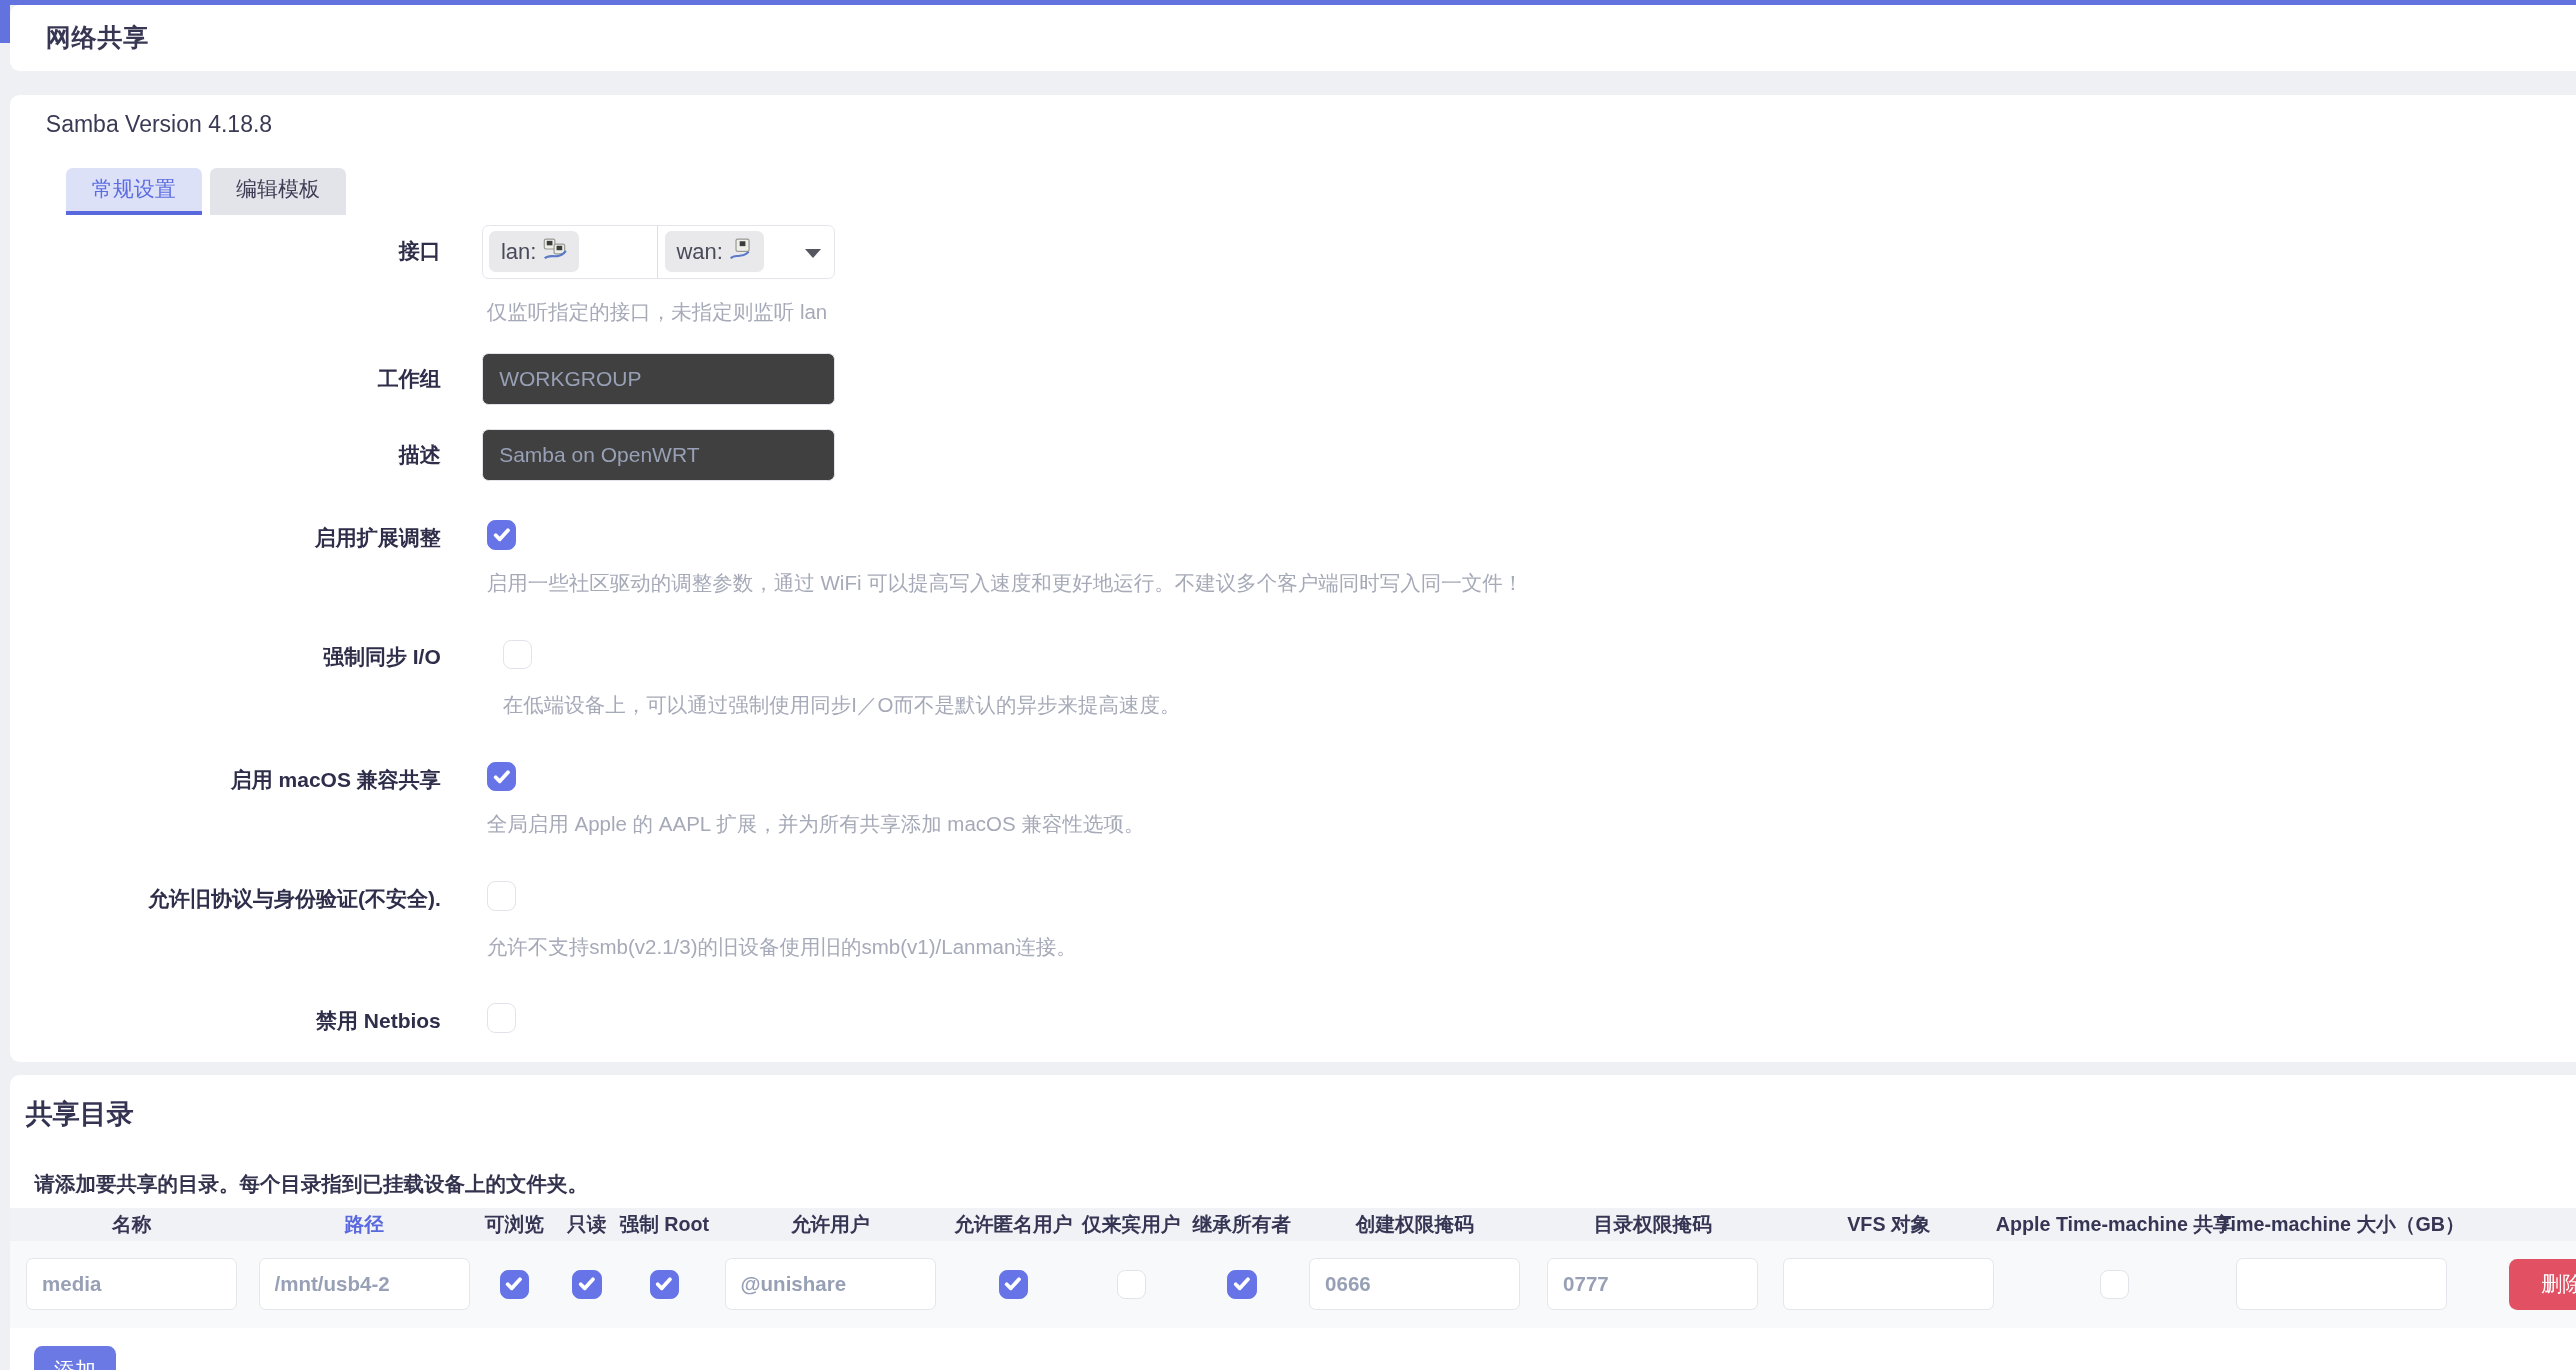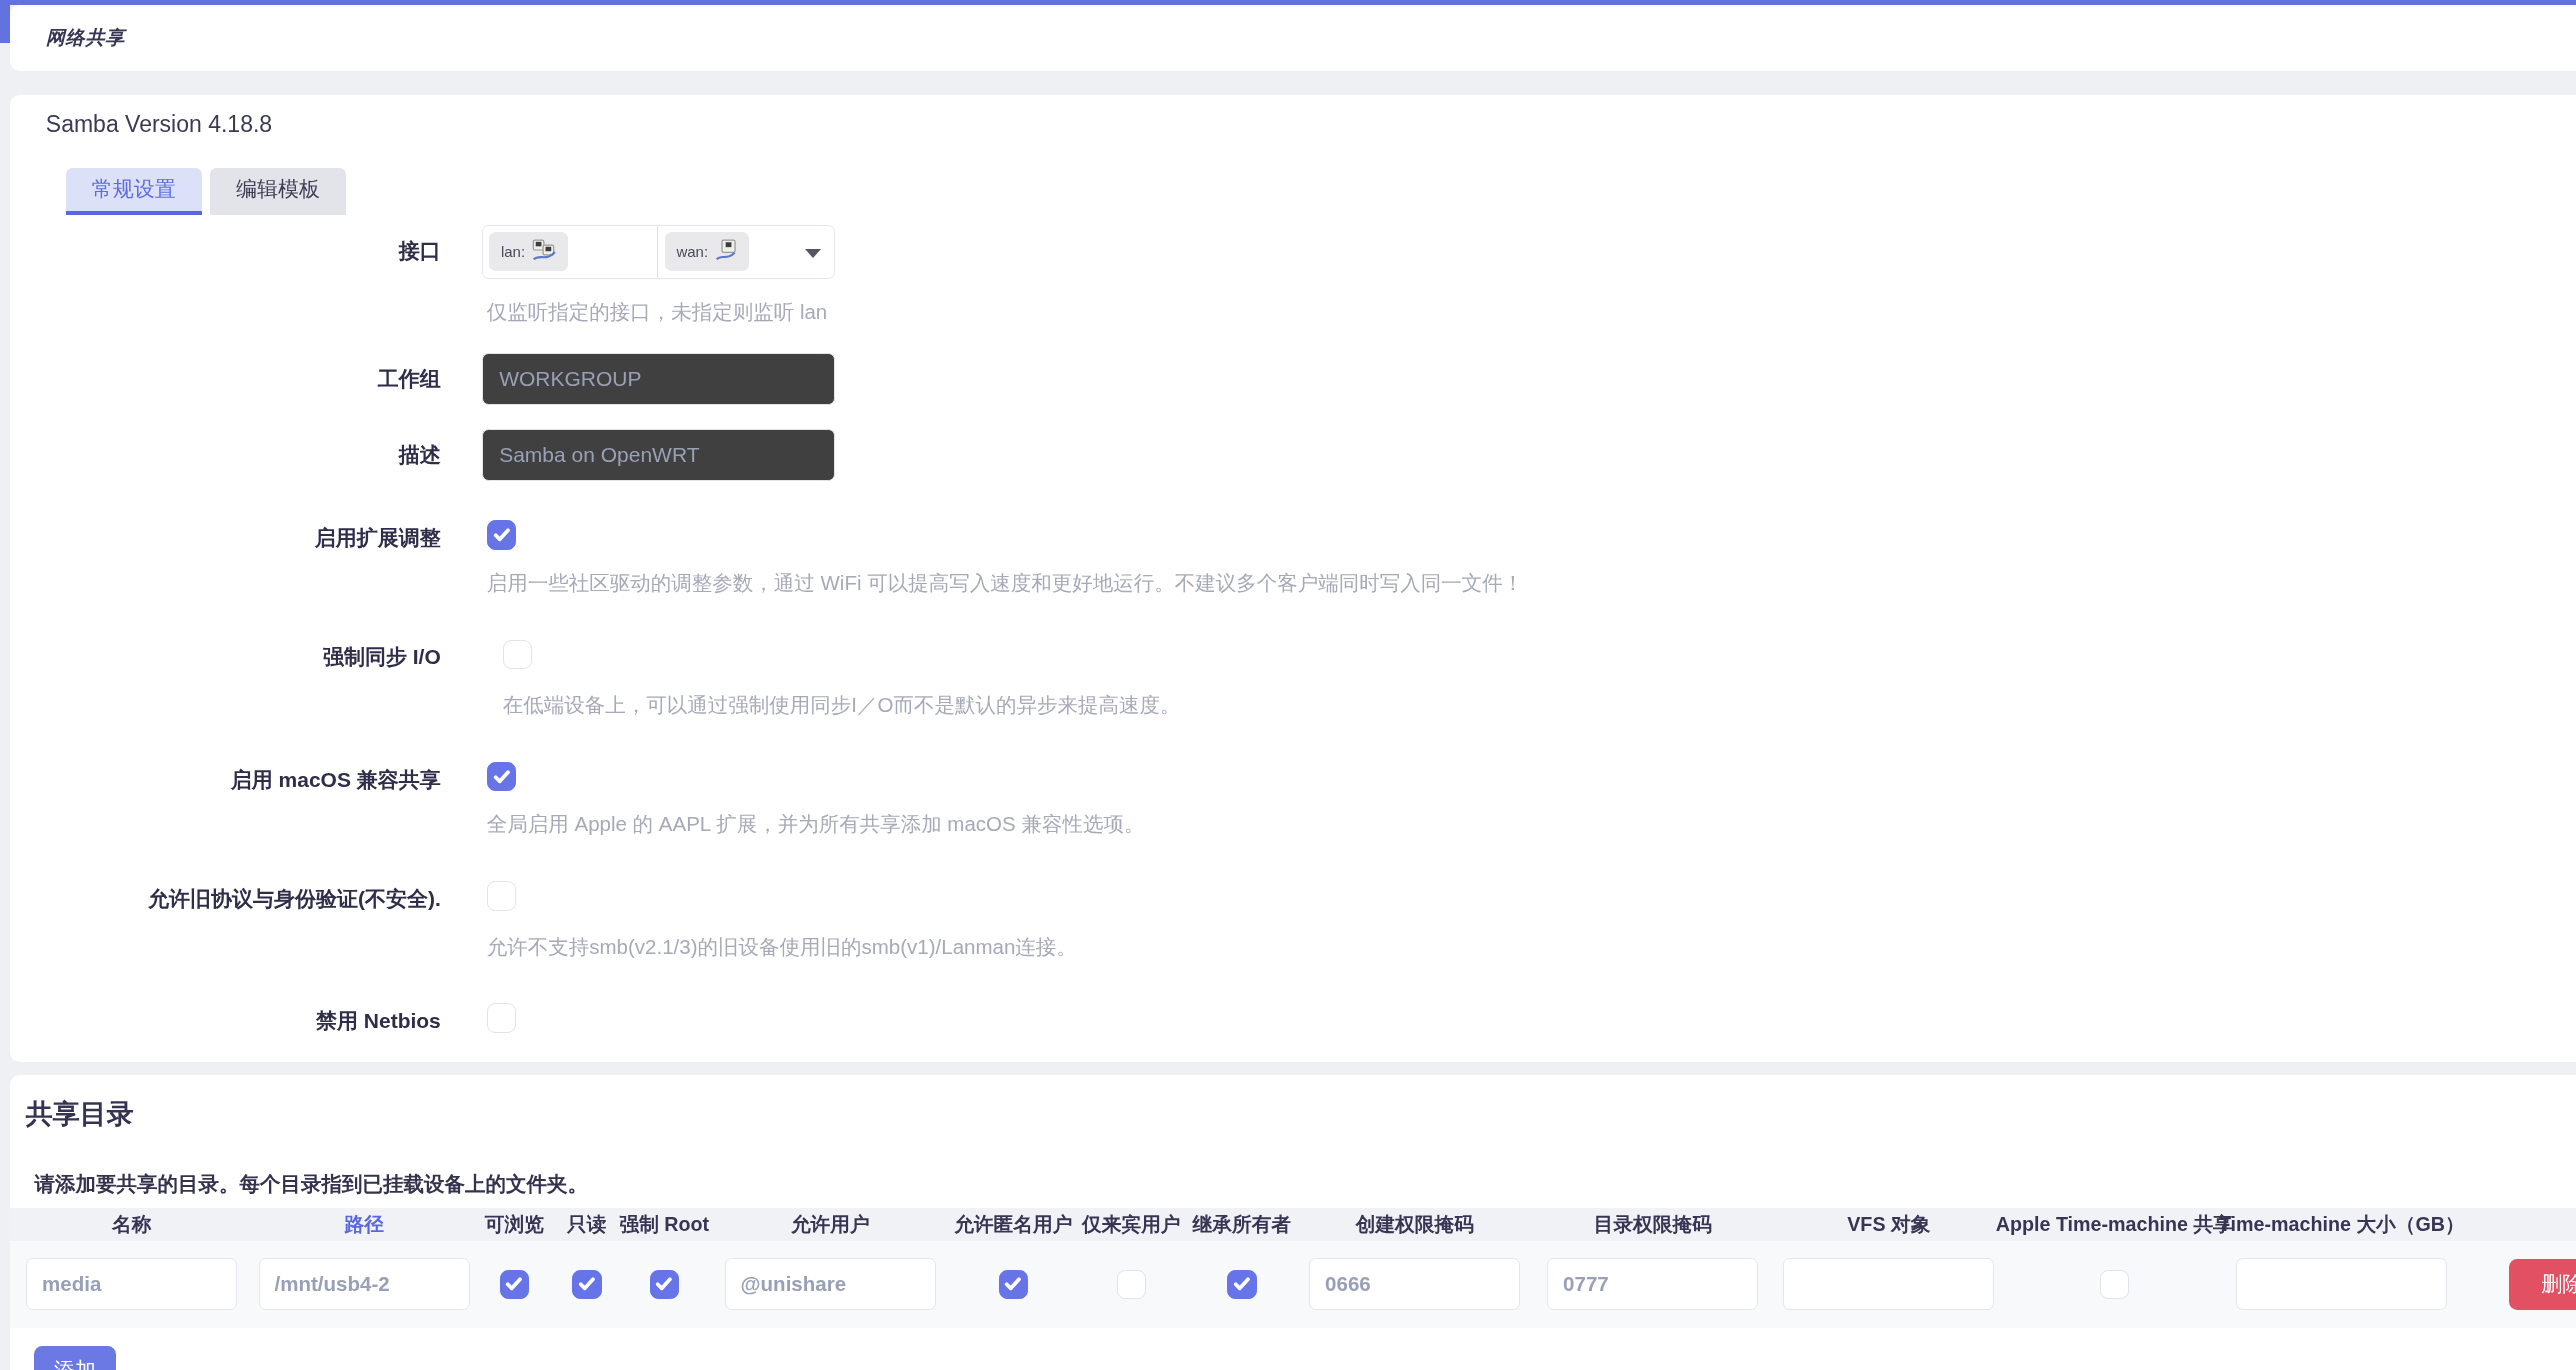--- a/index.html
+++ b/index.html
@@ -15,21 +15,21 @@
 
   .card { background:#ffffff; margin-left:9.8px; width:2566px; }
 
   
   .title-card {
     margin-top:4.9px; height:66px;
     border-radius:9.8px 0 0 9.8px;
     display:flex; align-items:center;
     padding-left:36px; position:relative; z-index:2;
   }
-  .page-title { font-size:19px; font-weight:700; color:#373753; letter-spacing:0.8px;font-style:italic; }
+  .page-title { font-size:25px; font-weight:700; color:#373753; letter-spacing:0.8px; }
 
   
   .main-card {
     margin-top:24.6px;
     border-radius:9.8px 0 0 9.8px;
     padding:14.8px 33px 26px 36px;
   }
   .section-title { font-size:23px; font-weight:500; color:#3a3a55; line-height:28px; }
 
   .tabs { display:flex; margin-top:29.5px; }
@@ -62,21 +62,21 @@
   
   .ifsel {
     width:353px; height:54px; border:1.6px solid #e3e5ea; border-radius:6.6px;
     background:#fff; display:flex; align-items:stretch; position:relative; cursor:pointer;
   }
   .ifsel-half { flex:1 1 50%; display:flex; align-items:center; padding:4.9px 6.6px; }
   .ifsel-half.first { border-right:1.6px solid #dcdee4; }
   .if-token {
     background:#e9e9ec; border-radius:6.6px; padding:6.6px 11.5px;
     display:flex; align-items:center; gap:6.6px;
-    font-size:15px; color:#4a4a5a;
+    font-size:22px; color:#4a4a5a;
   }
   .caret {
     position:absolute; right:13px; top:23px;
     width:0; height:0; border-left:8.2px solid transparent;
     border-right:8.2px solid transparent; border-top:9.8px solid #55555f;
   }
 
   
   .cb {
     width:29.5px; height:29.5px; border:1.6px solid #e2e3e9; border-radius:8.2px;

